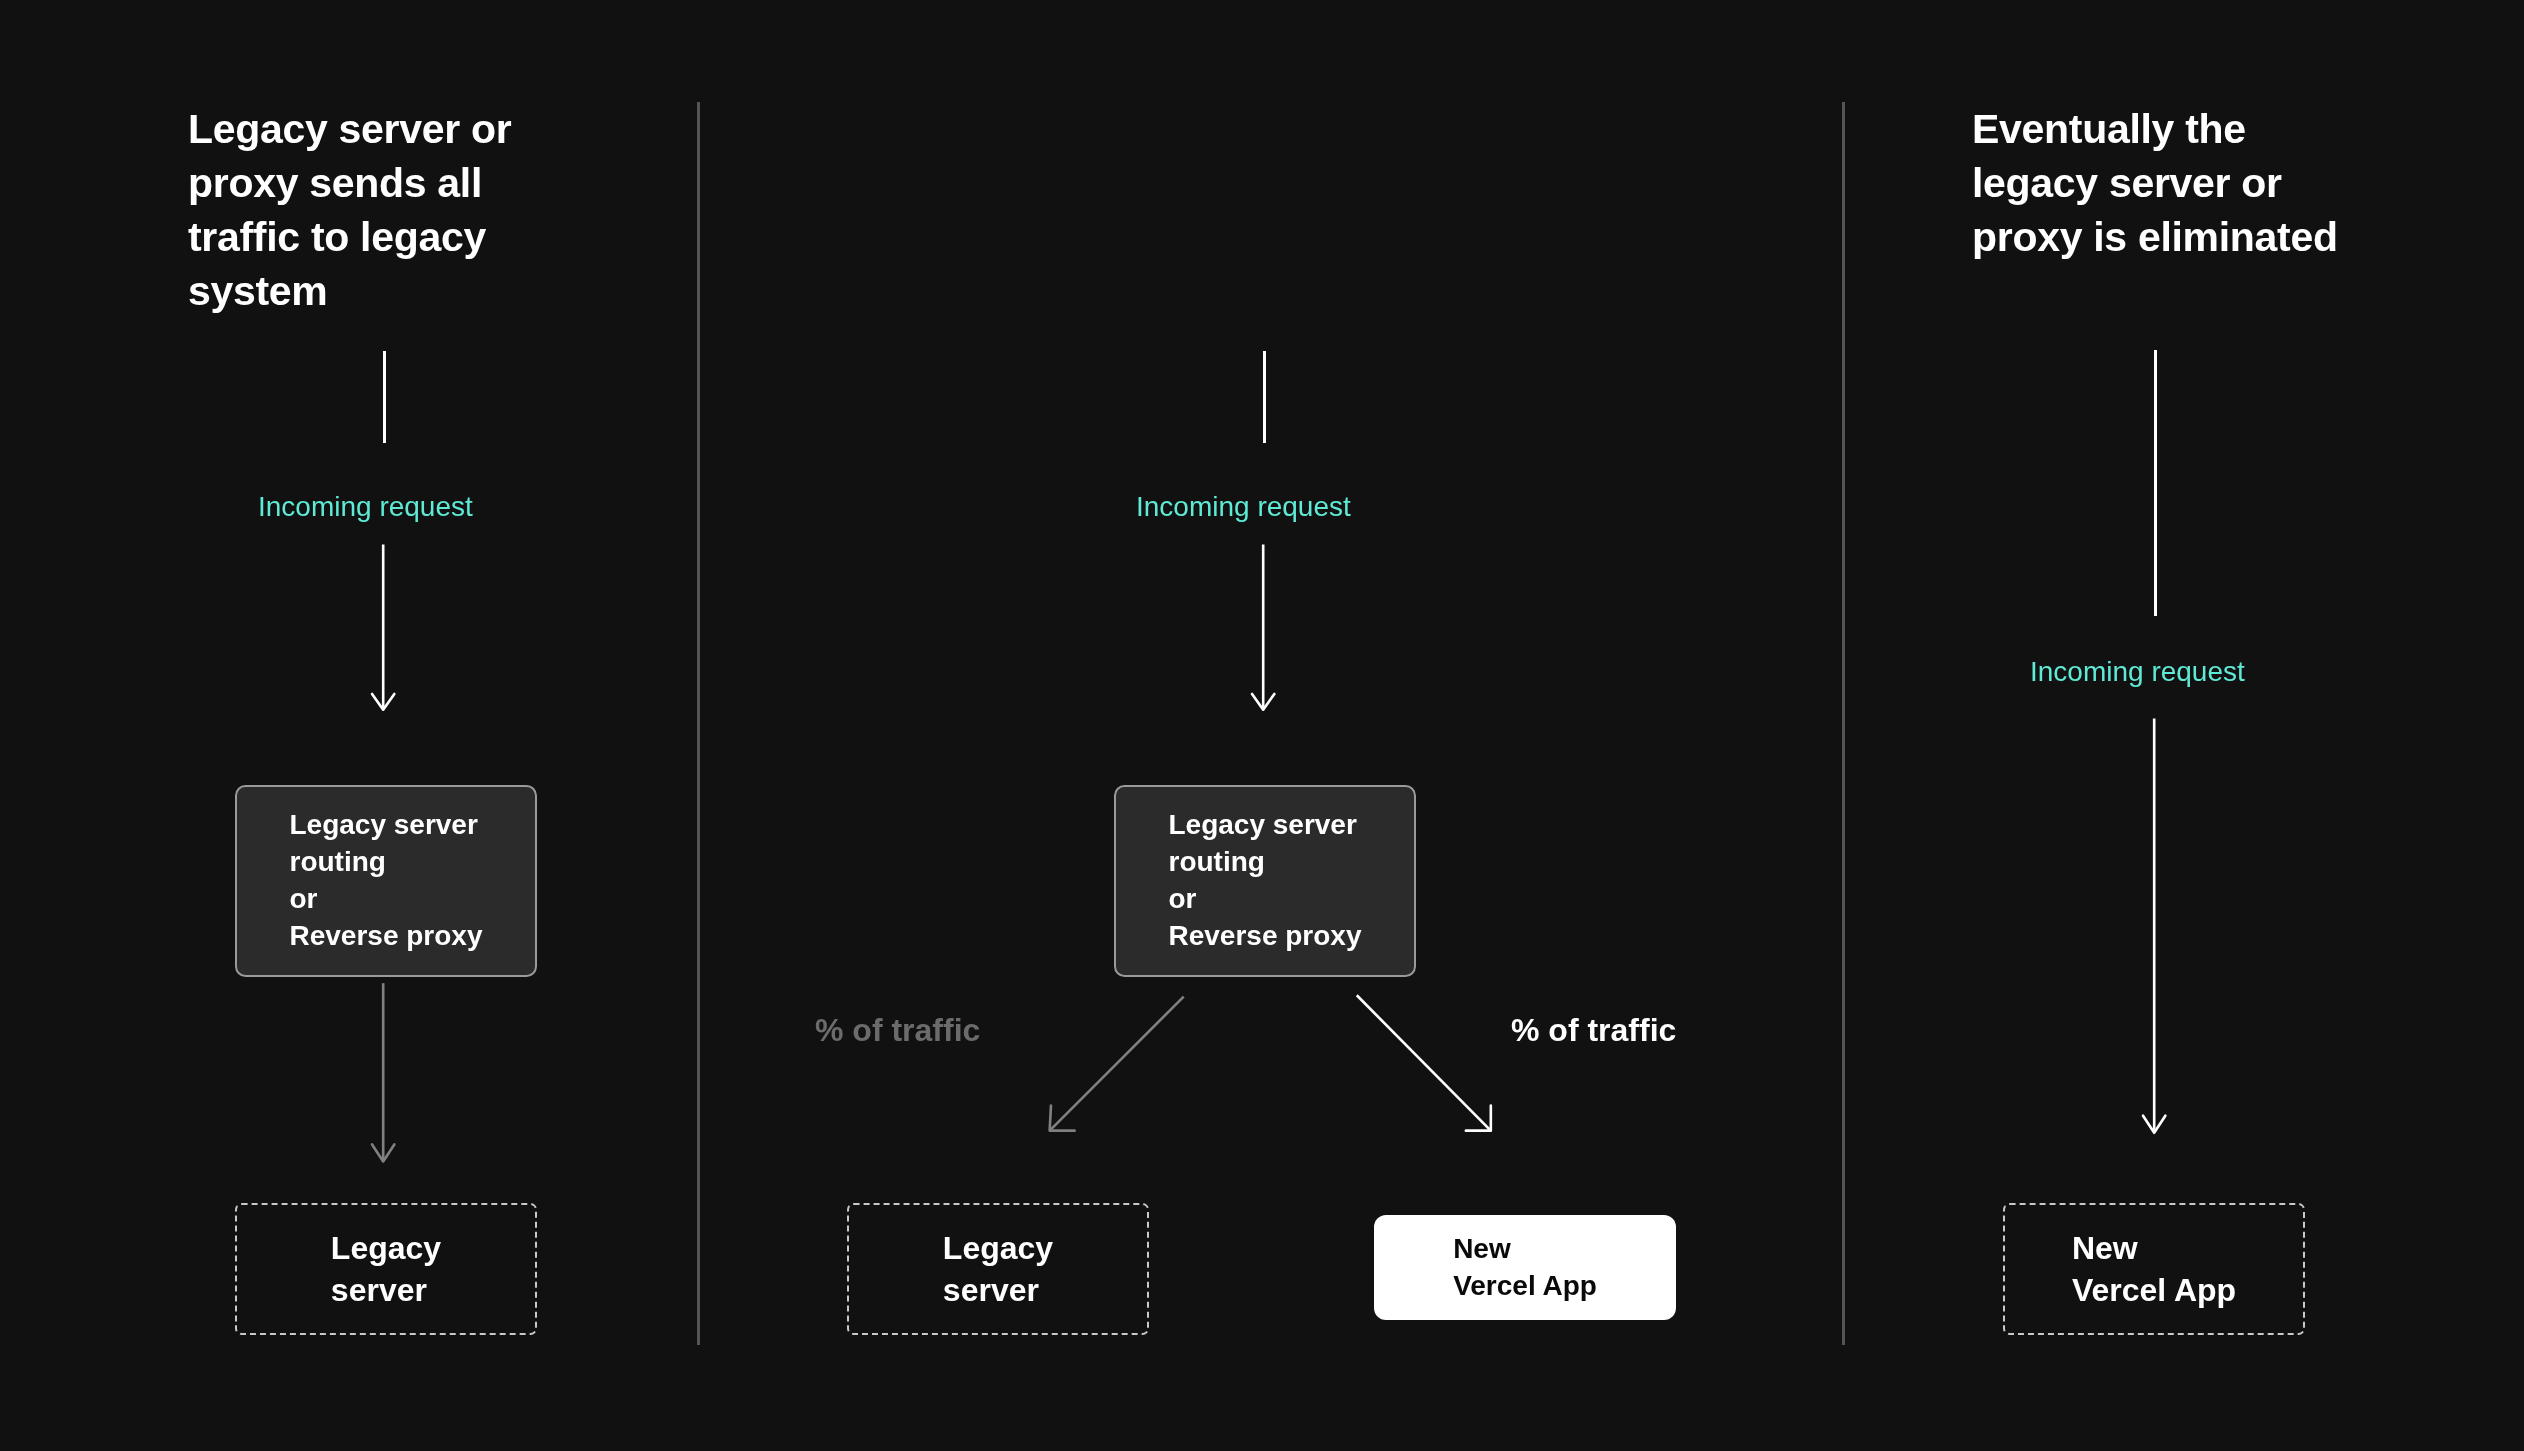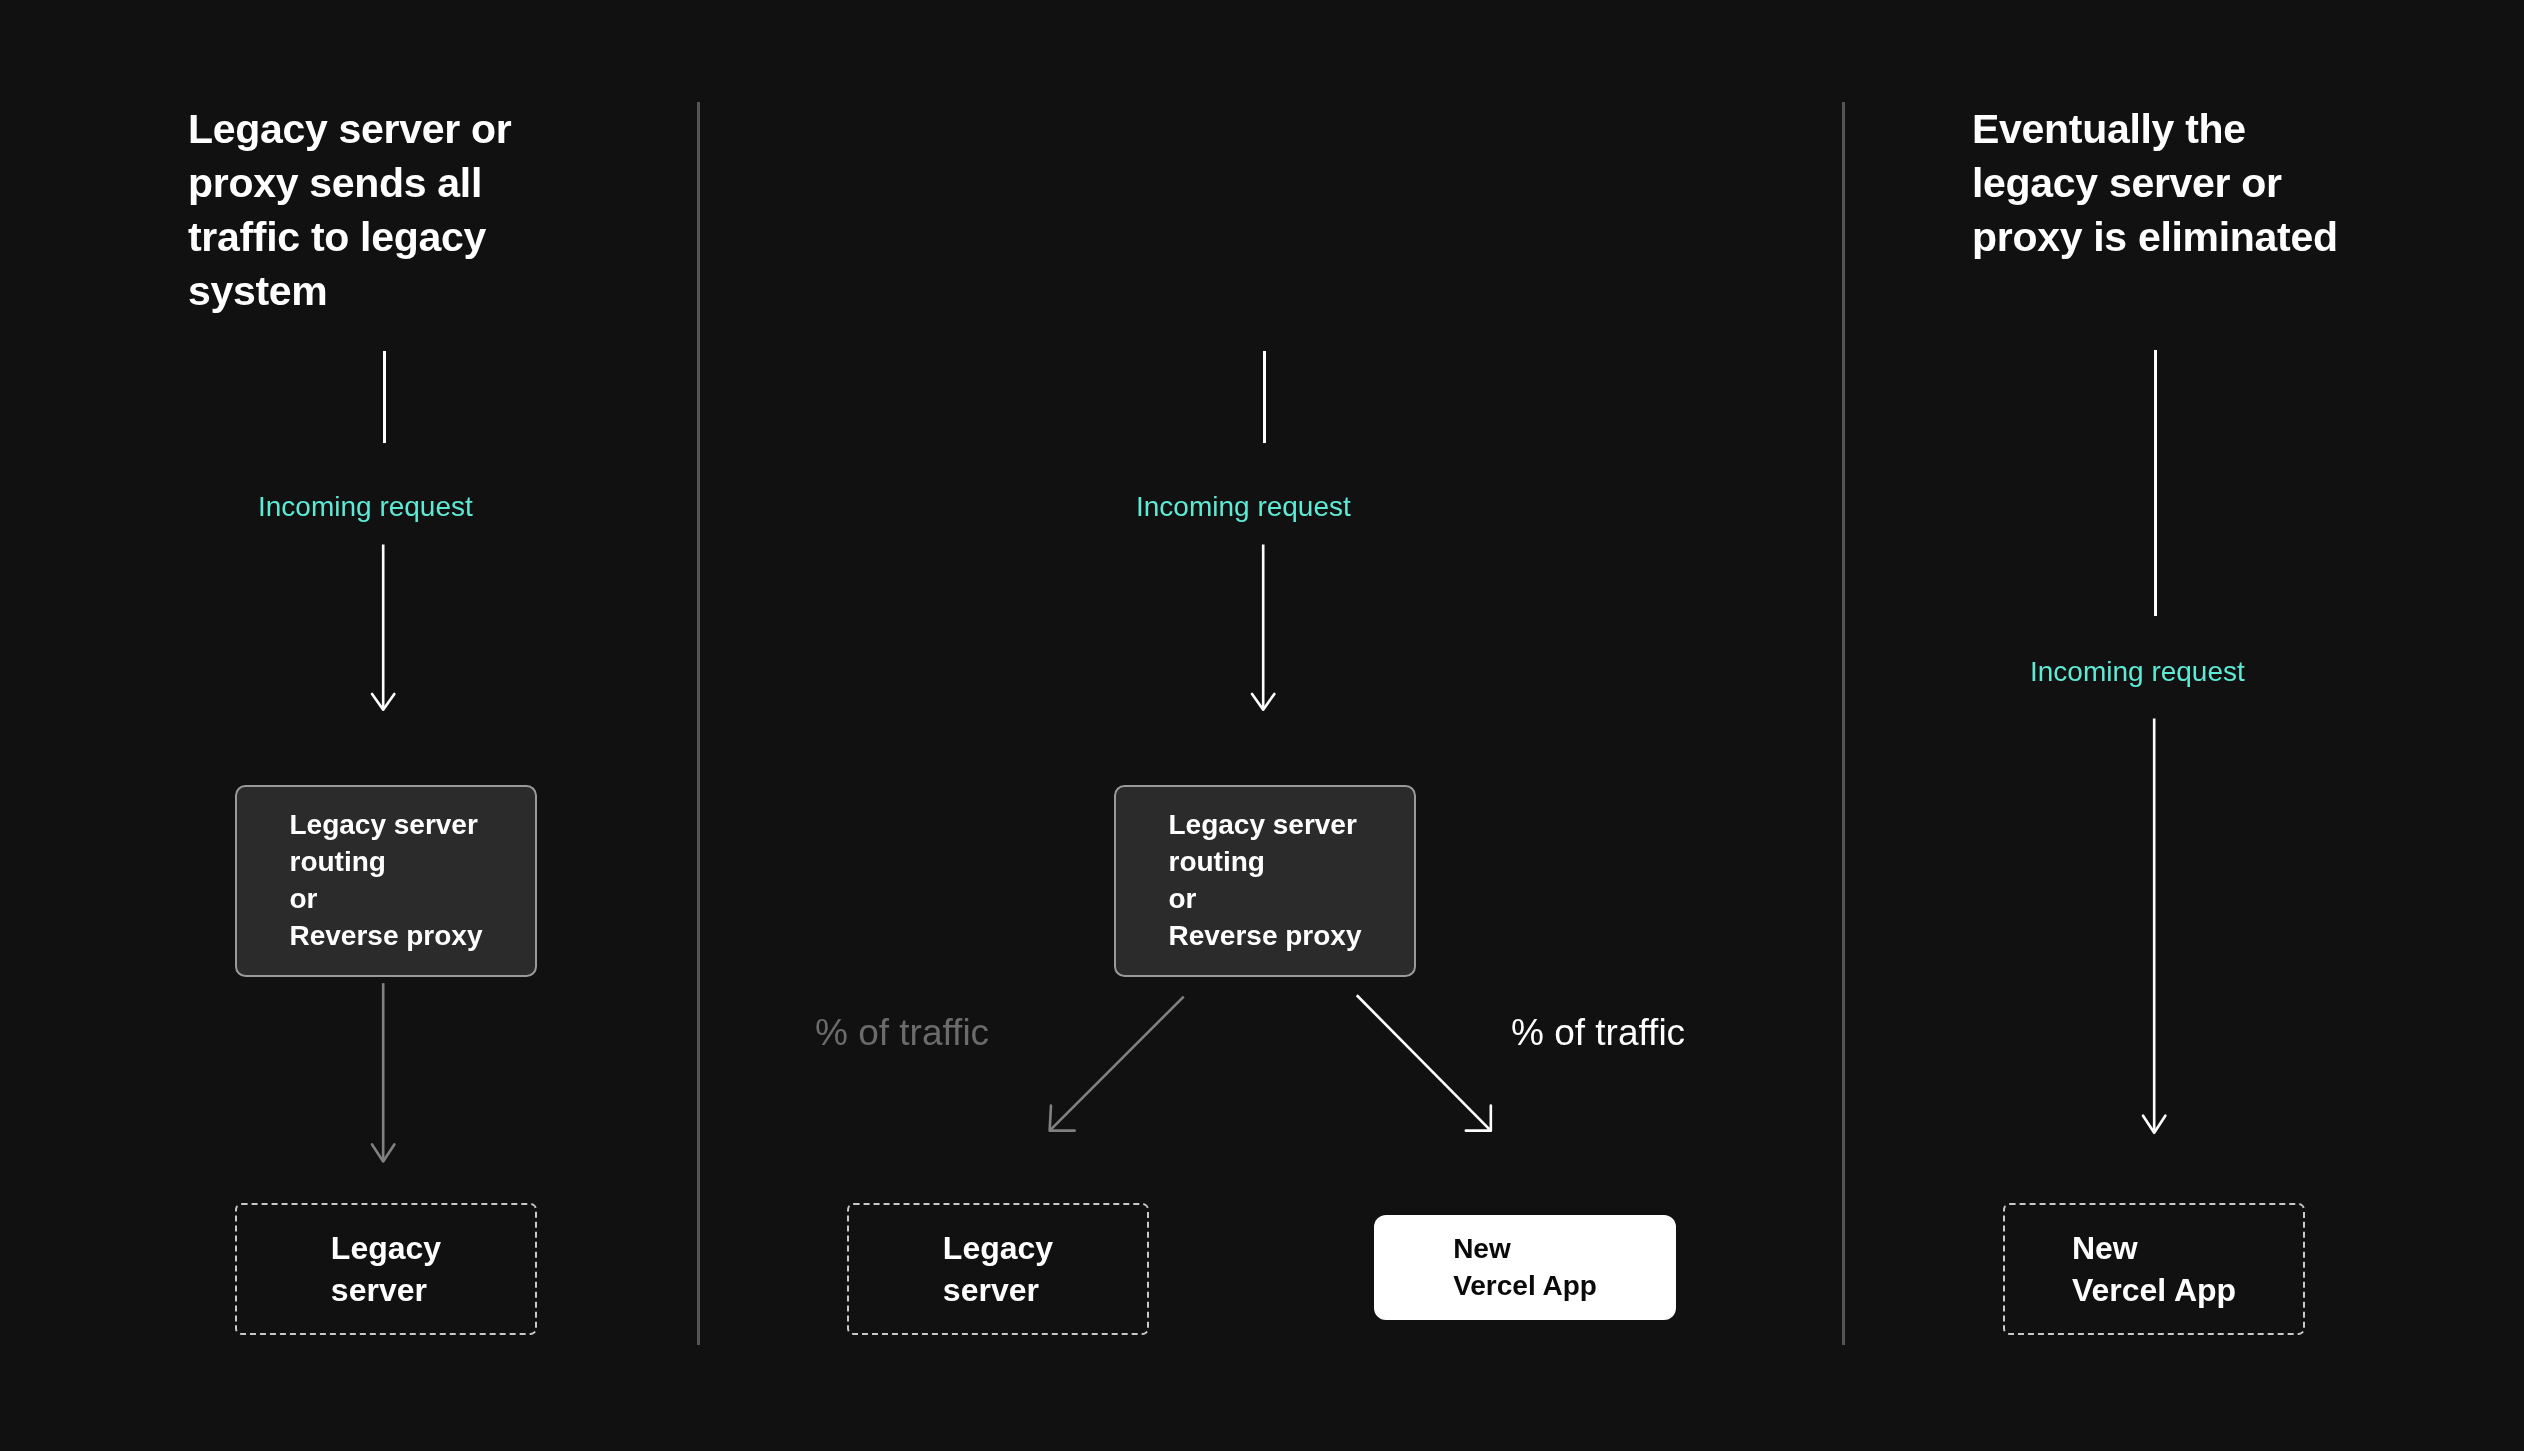--- a/index.html
+++ b/index.html
@@ -55,22 +55,22 @@
     line-height: 1.2;
     white-space: nowrap;
   }
   #label-incoming-1 { left: 258px; top: 490px; }
   #label-incoming-2 { left: 1136px; top: 490px; }
   #label-incoming-3 { left: 2030px; top: 655px; }
 
   
   .traffic-label {
     position: absolute;
-    font-size: 37px;
-    font-weight: 400;
+    font-size: 32px;
+    font-weight: 700;
     line-height: 1.2;
     white-space: nowrap;
   }
   #label-traffic-left {
     left: 815px; top: 1011px;
     color: #6b6b6b;
   }
   #label-traffic-right {
     left: 1511px; top: 1011px;
     color: #ffffff;

